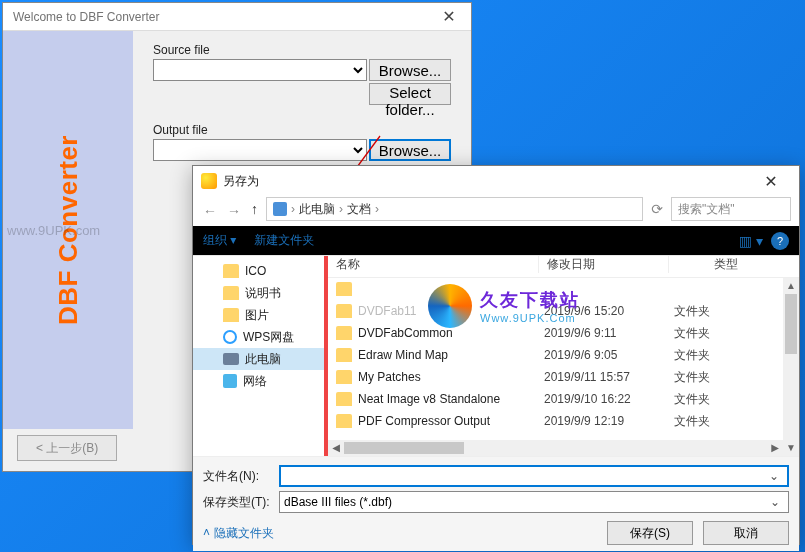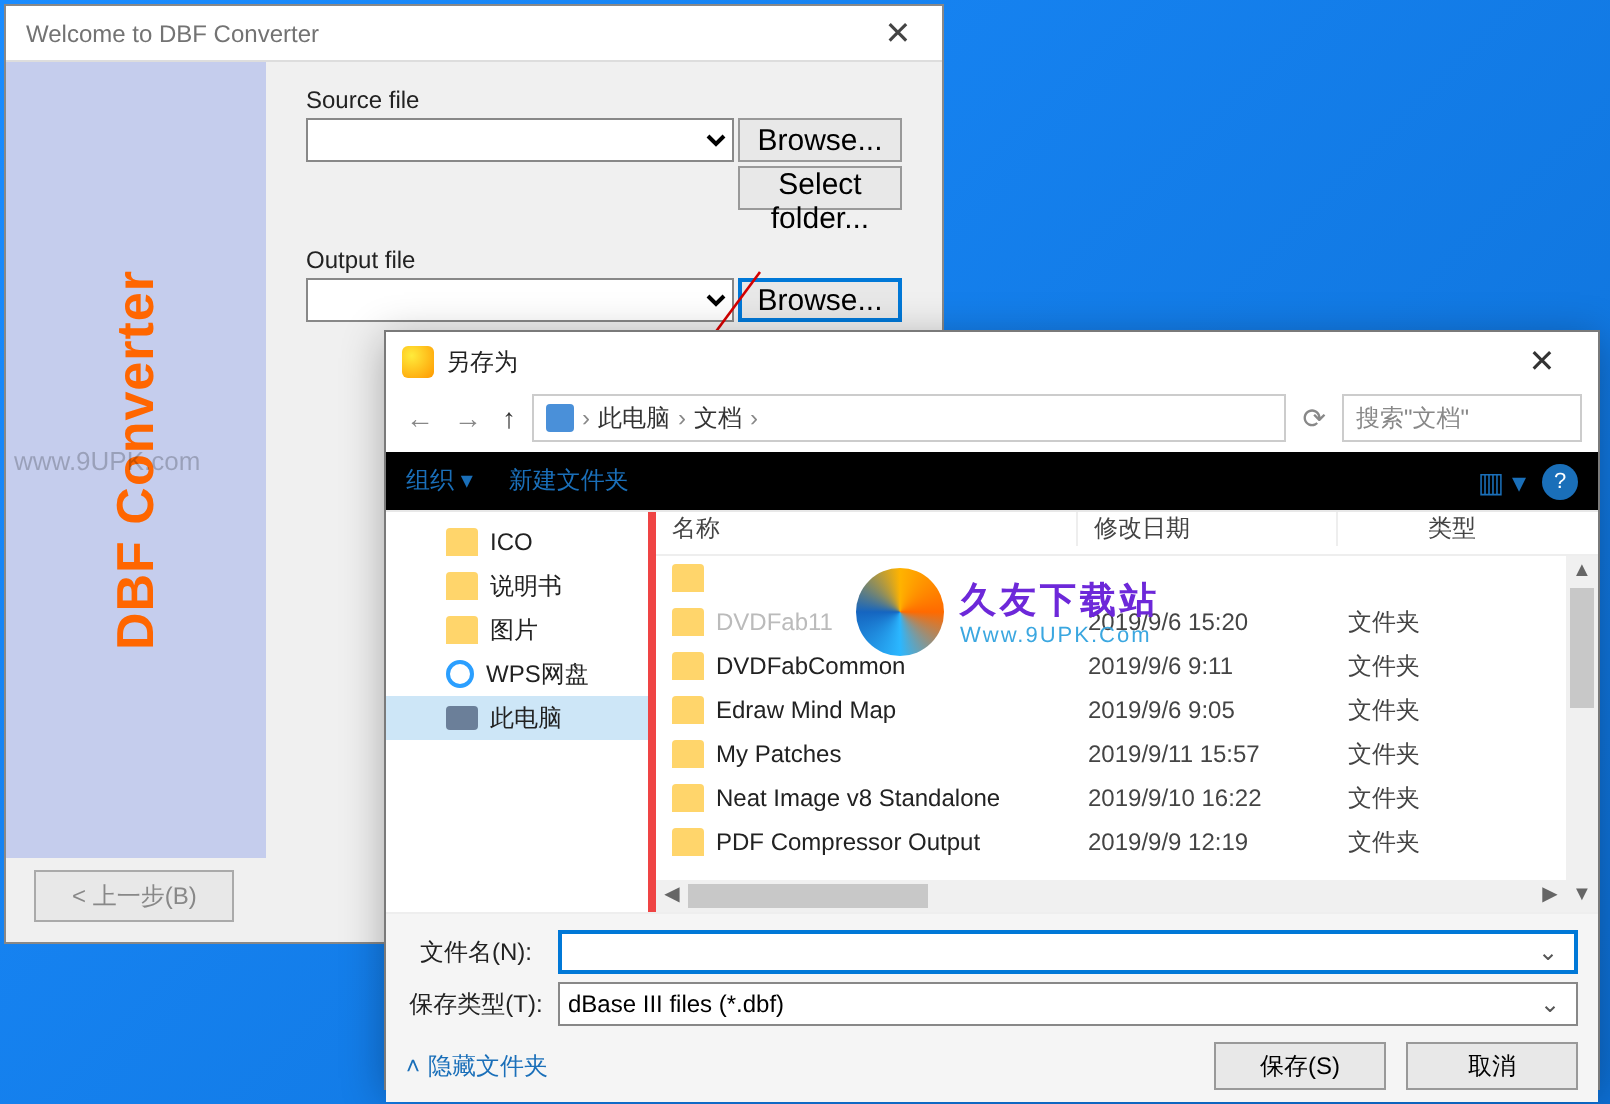--- a/index.html
+++ b/index.html
@@ -73,21 +73,21 @@
 .win-save .files .hscroll .thumb { background: #c8c8c8; width: 120px; margin: 2px 0; }
 .win-save .files .hscroll .track { flex: 1; }
 
 .win-save .watermark { position: absolute; top: 28px; left: 100px; display: flex; align-items: center; gap: 8px; pointer-events: none; }
 .win-save .watermark .logo { width: 44px; height: 44px; border-radius: 50%; background: conic-gradient(#ffb300, #ff6a00, #2bb7ff, #1565c0, #ffb300); }
 .win-save .watermark .txt .l1 { color: #6d28d9; font-size: 18px; font-weight: 700; letter-spacing: 2px; }
 .win-save .watermark .txt .l2 { color: #3ba7e0; font-size: 11px; letter-spacing: 1px; }
 
 .win-save .bottom { border-top: 1px solid #eee; padding: 6px 10px 0; background: #f5f5f5; }
 .win-save .bottom .frow { display: flex; align-items: center; height: 26px; gap: 6px; }
-.win-save .bottom .frow label { width: 70px; text-align: center; color: #222; }
+.win-save .bottom .frow label { width: 70px; text-align: left; color: #222; }
 .win-save .bottom .frow .field { flex: 1; height: 22px; border: 1px solid #888; background: #fff; padding: 0 4px; display: flex; align-items: center; }
 .win-save .bottom .frow .field.hl { border: 2px solid #0078d7; }
 .win-save .bottom .frow .drop { width: 18px; text-align: center; color: #555; }
 .win-save .bottom .actions { display: flex; align-items: center; height: 36px; gap: 10px; }
 .win-save .bottom .actions .hide { color: #1a6fb9; display: flex; align-items: center; gap: 4px; }
 .win-save .bottom .actions .spacer { flex: 1; }
 .win-save .bottom .actions button { width: 86px; height: 24px; background: #e8e8e8; border: 1px solid #999; }
 
 
 .arrow { position: absolute; top: 132px; left: 262px; width: 330px; height: 160px; pointer-events: none; }
@@ -180,20 +180,24 @@
           <span>图片</span>
         </div>
         <div class="node top">
           <span class="wps"></span>
           <span>WPS网盘</span>
         </div>
         <div class="node top sel">
           <span class="pc"></span>
           <span>此电脑</span>
         </div>
+        <div class="node top">
+          <span class="net"></span>
+          <span>网络</span>
+        </div>
       </div>
     <div class="files">
       <div class="header">
         <div class="col name">名称</div>
         <div class="col date">修改日期</div>
         <div class="col type">类型</div>
       </div>
       <div id="filerows">
           <div class="row faded">
             <span class="ficon"></span>

